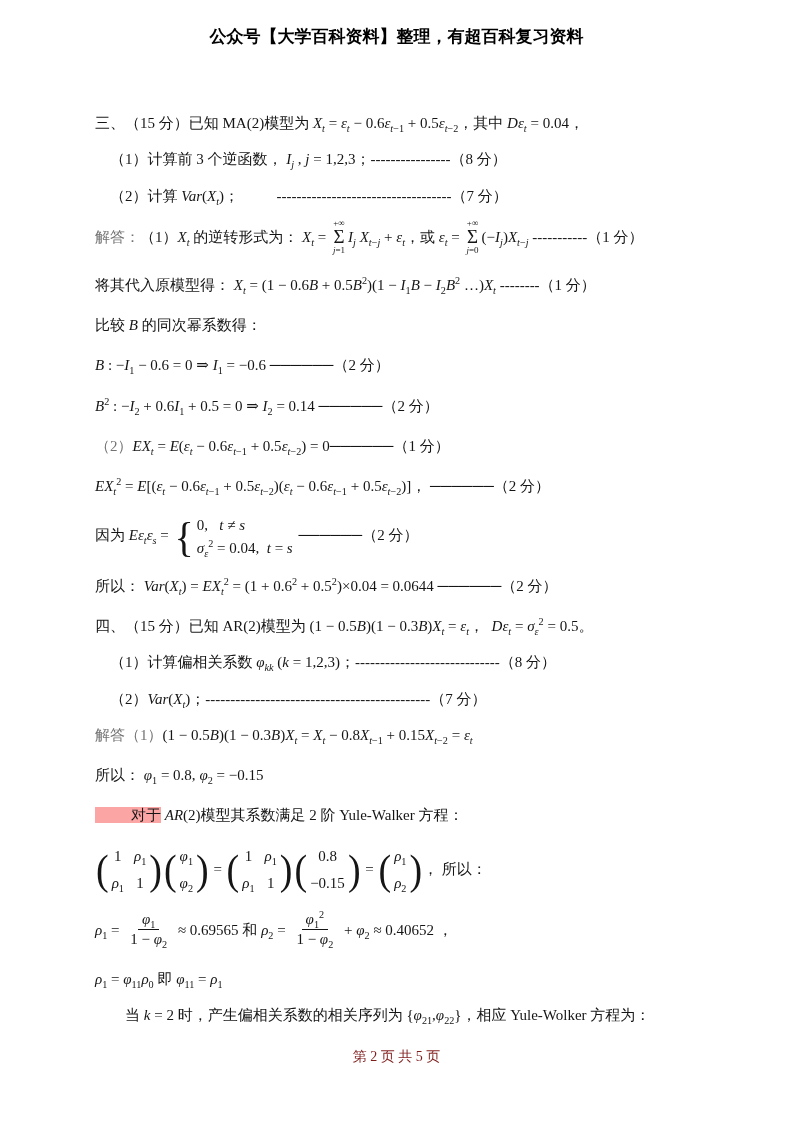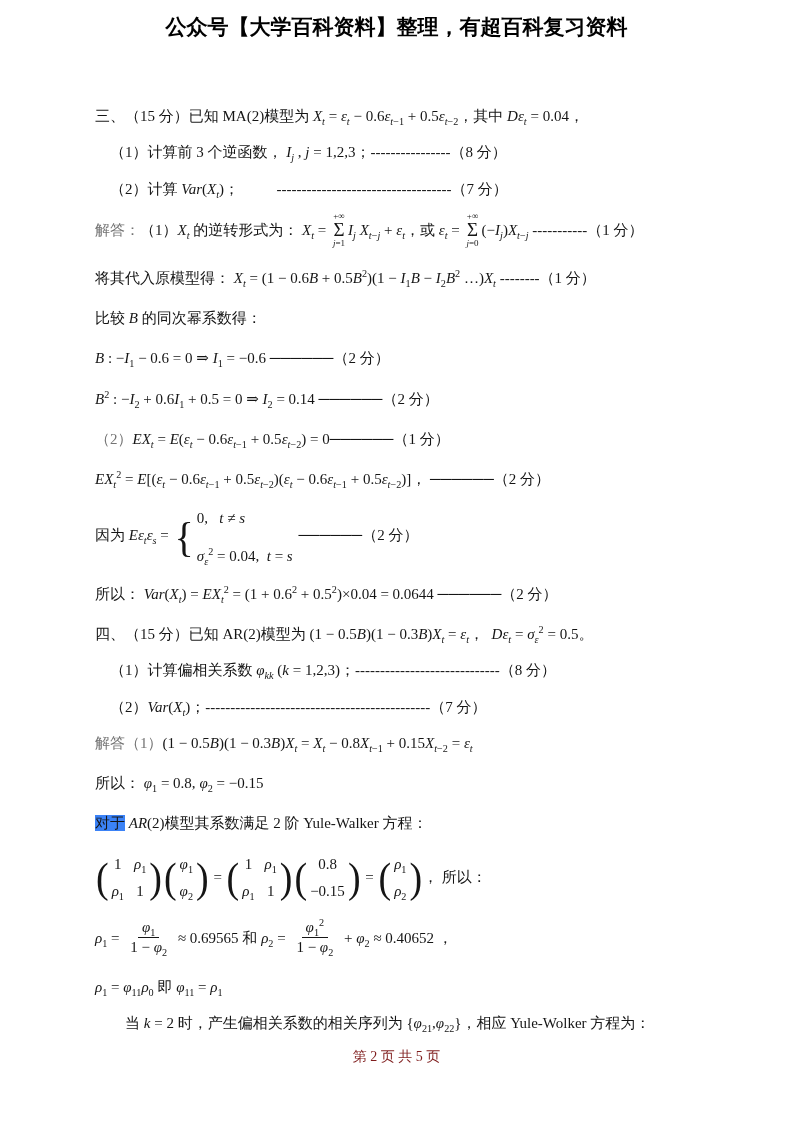--- a/index.html
+++ b/index.html
@@ -2,42 +2,42 @@
 <html><head>
 <meta charset="utf-8">
 <style>
   html,body{margin:0;padding:0;}
   body{
     width:793px;height:1122px;background:#ffffff;position:relative;overflow:hidden;
     font-family:"Liberation Serif","DejaVu Serif","DejaVu Sans",serif;
     color:#151515;
   }
   .page-header{
-    padding-top:13px;text-align:center;font-weight:bold;font-size:21px;color:#000;
+    padding-top:25px;text-align:center;font-weight:bold;font-size:17px;color:#000;
   }
   .content{
     padding:64px 68px 0 95px;font-size:15px;
   }
   p.line{margin:0 0 13px;line-height:1.55;}
   p.sp{margin-bottom:17px;}
   .ind{padding-left:15px;}
   .ind2{padding-left:30px;}
   .center{text-align:left;}
   .red{color:#737373;}
-  .hl{background:#3b82f6;}
+  .hl{background:#fca5a5;padding-left:36px;}
   i{font-style:italic;}
   sub,sup{font-size:0.68em;line-height:0;}
   
   .sum{display:inline-flex;flex-direction:column;align-items:center;vertical-align:middle;line-height:1;margin:0 3px;position:relative;top:-2px;}
   .sum .lim{font-size:9px;line-height:1;}
   .sum .sig{font-size:19px;line-height:0.95;}
   
   .cases{display:inline-flex;align-items:center;vertical-align:middle;margin:0 2px;}
   .brace{font-size:40px;line-height:0.9;display:inline-block;transform:scaleY(1.05);margin-right:3px;font-weight:400;}
-  .cstack{display:inline-flex;flex-direction:column;row-gap:17px;text-align:left;}
+  .cstack{display:inline-flex;flex-direction:column;row-gap:2px;text-align:left;}
   .crow{line-height:1.35;}
   
   .mat{display:inline-flex;align-items:center;vertical-align:middle;margin:0 1px;}
   .paren{font-size:38px;line-height:0.9;display:inline-block;transform:scaleY(1.1);font-weight:400;}
   .mg2{display:inline-grid;grid-template-columns:auto auto;column-gap:10px;row-gap:4px;text-align:center;padding:0 3px;}
   .mg1{display:inline-grid;grid-template-columns:auto;row-gap:4px;text-align:center;padding:0 3px;}
   
   .frac{display:inline-flex;flex-direction:column;align-items:center;vertical-align:middle;margin:0 3px;line-height:1.25;position:relative;top:-2px;}
   .frac .num{border-bottom:1px solid #151515;padding:0 4px;}
   .frac .den{padding:0 4px;}

